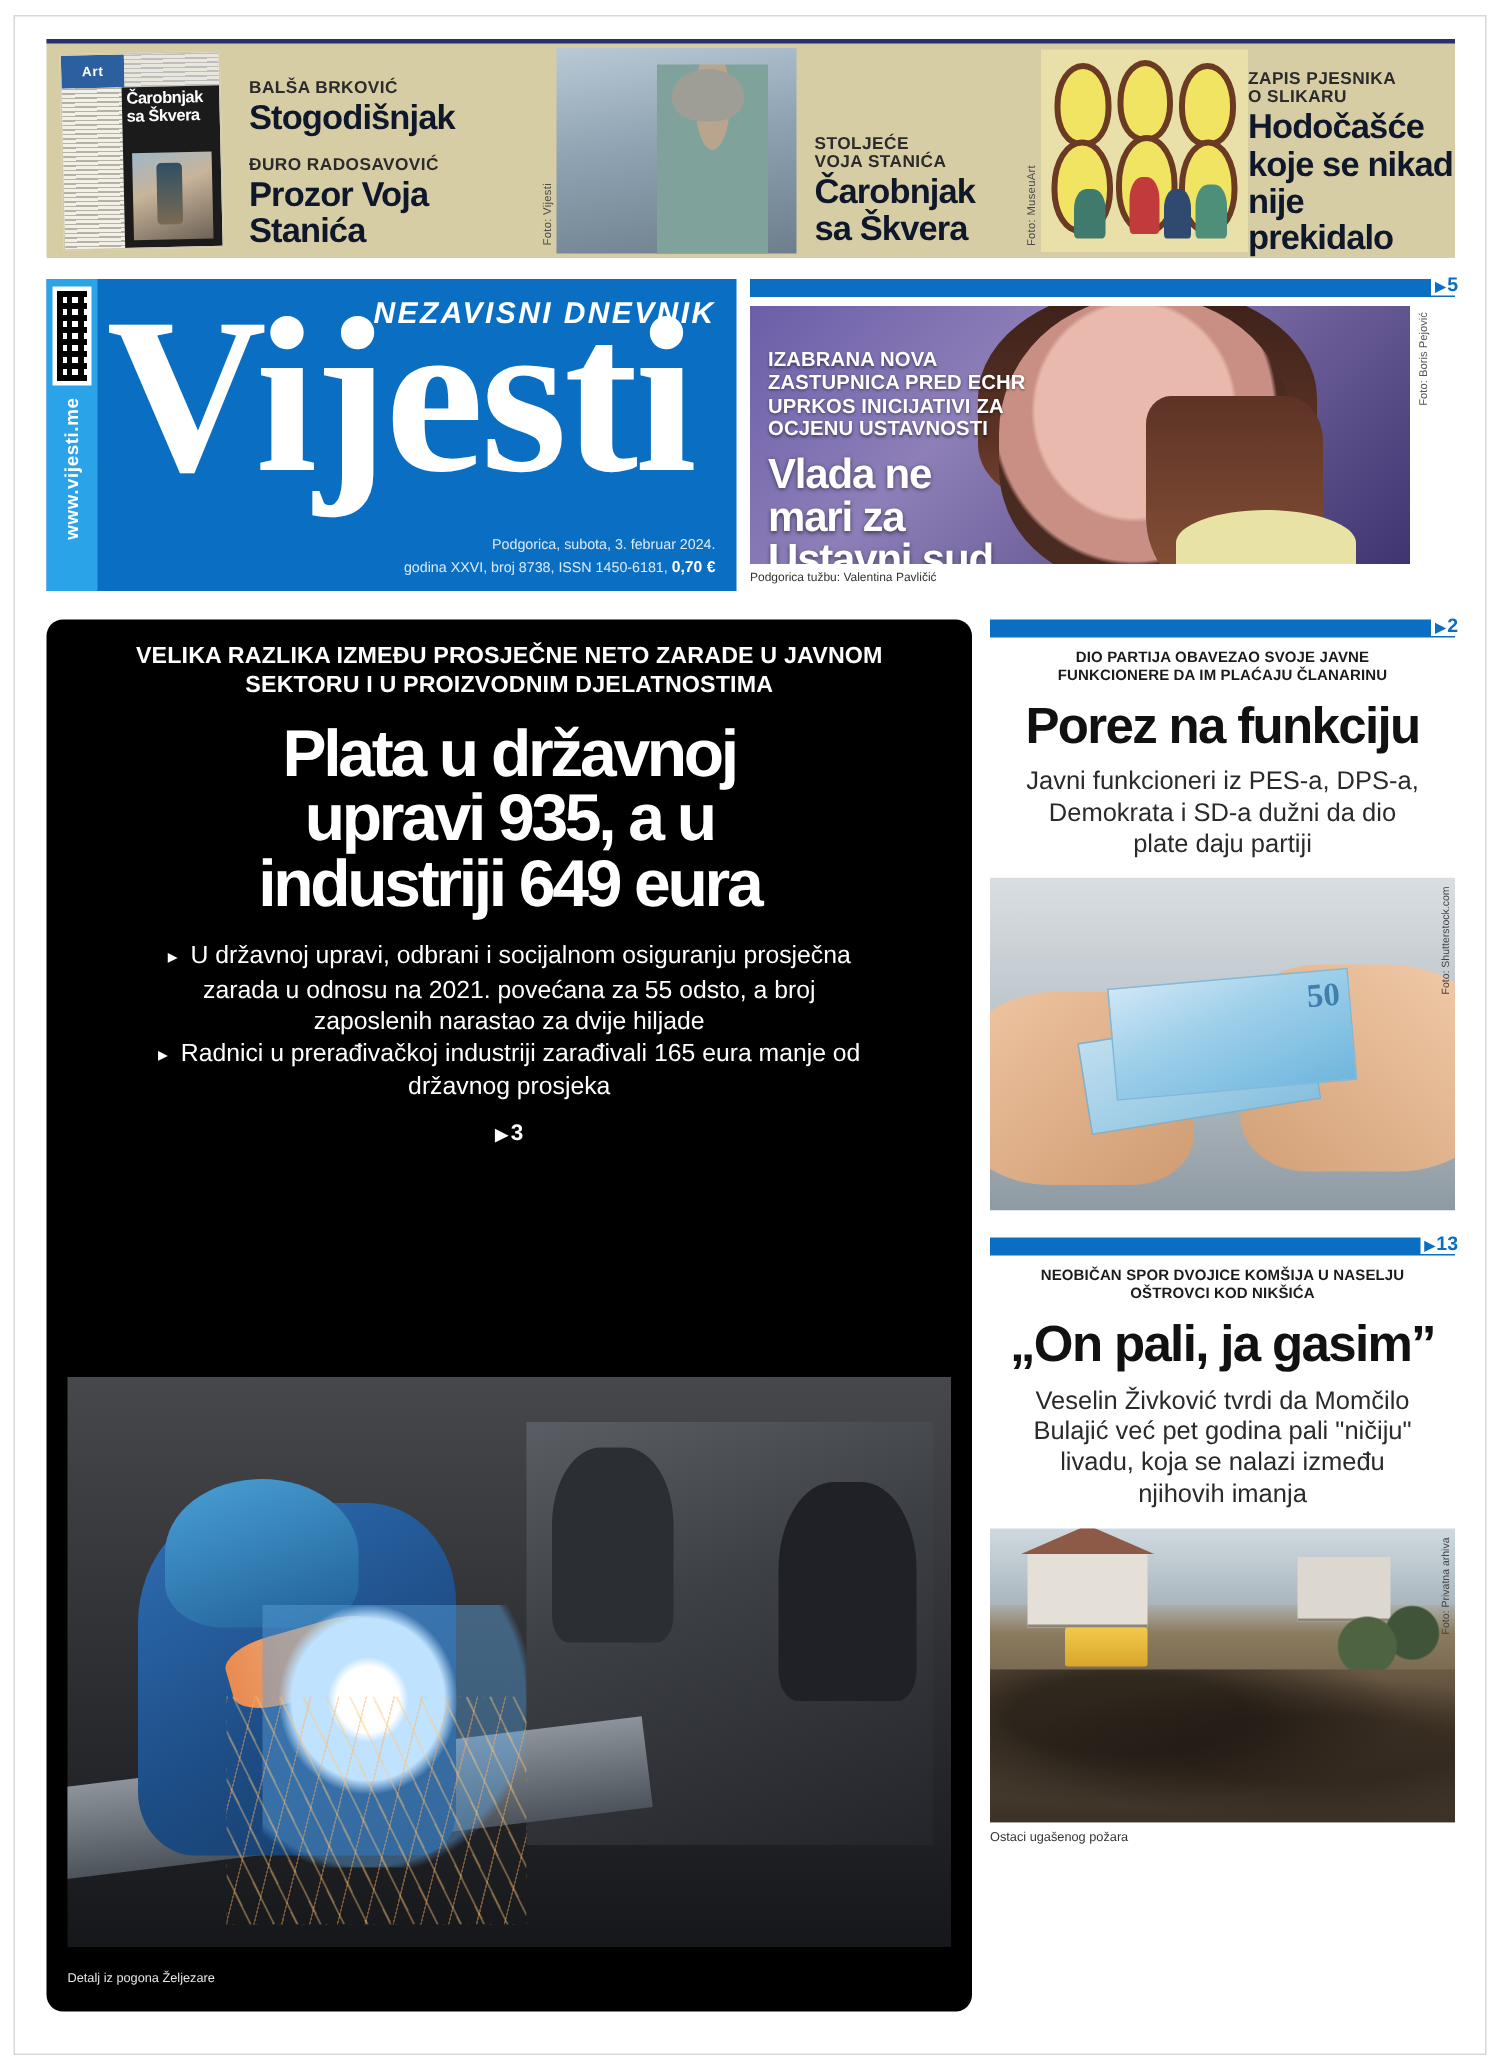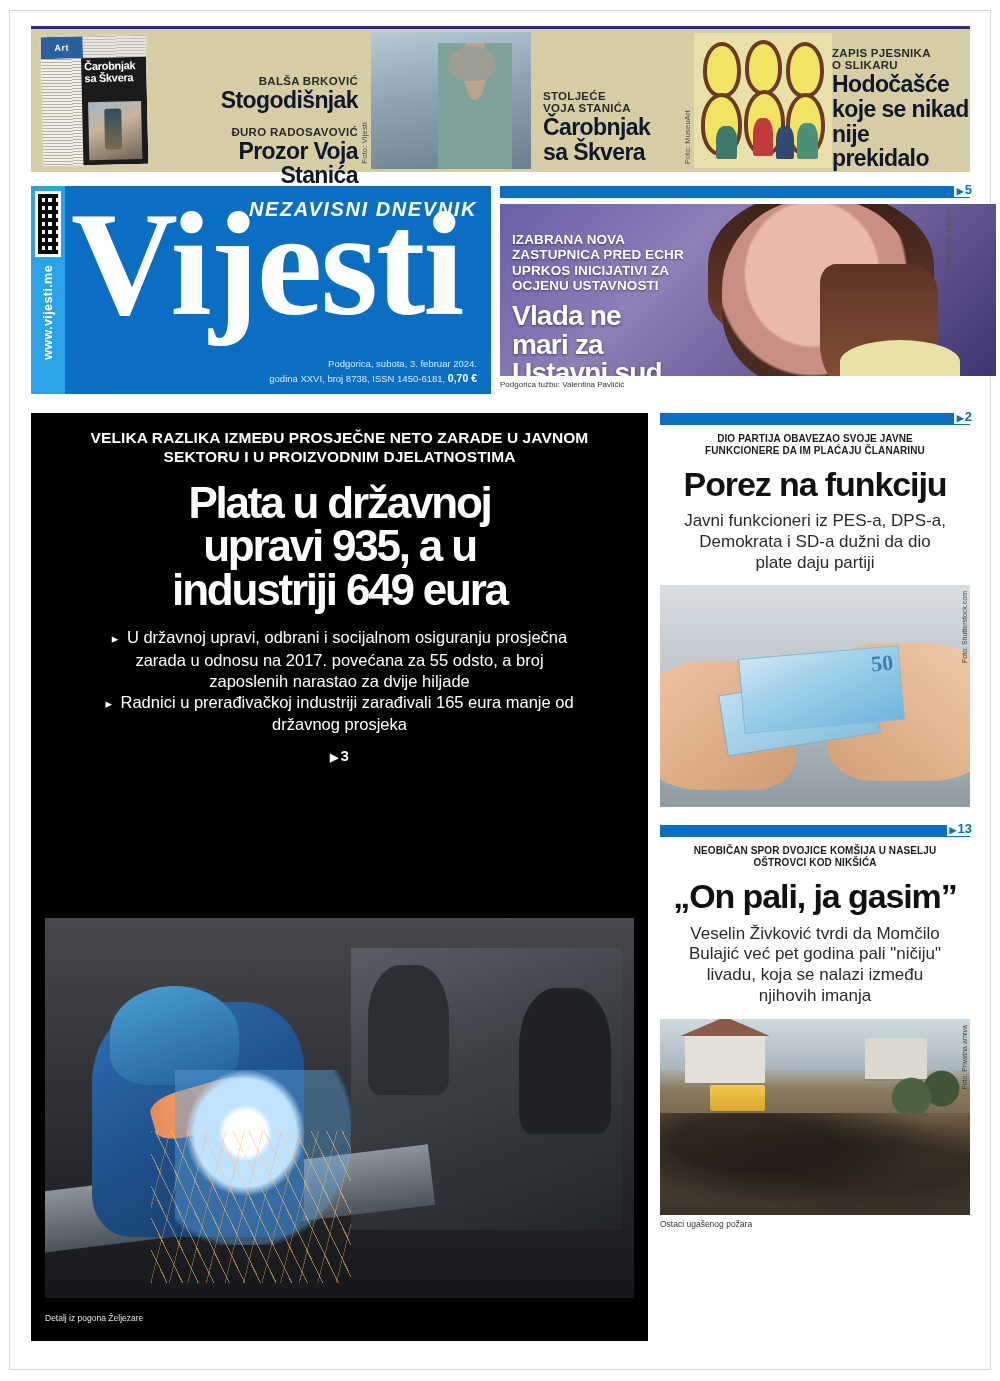--- a/index.html
+++ b/index.html
@@ -31,21 +31,21 @@
   .pt-col { width: 40px; background: repeating-linear-gradient(#b5b1a6 0 1px, #f1efe6 1px 3px); }
   .pt-book { flex:1; background: #1b1b1b; position: relative; padding: 3px; }
   .pt-book-title { color:#fff; font-size:11px; font-weight:bold; line-height:1.05; letter-spacing:-.3px; }
   .pt-book-img { position:absolute; left:6px; right:6px; bottom:5px; height:58px;
     background: linear-gradient(160deg,#9fb7c8 0%, #c8b49a 40%, #6d6257 100%); }
   .pt-book-img::after{
     content:""; position:absolute; left:30%; top:12%; width:32%; height:70%;
     background: linear-gradient(180deg,#2f4f63,#7a6a52); border-radius:3px;
   }
 
-  .promo-text-a { width: 210px; padding-left: 18px; padding-top: 46px; text-align: right; }
+  .promo-text-a { width: 210px; padding-left: 18px; padding-top: 24px; }
   .promo-kicker { font-size: 11.5px; font-weight: bold; letter-spacing: .3px; color: #2b2b2b; }
   .promo-title { font-size: 23px; font-weight: bold; color: #0f172a; letter-spacing: -.6px; line-height: 1.05; margin-top: 1px; }
   .promo-text-a .blk + .blk { margin-top: 14px; }
 
   .promo-credit {
     writing-mode: vertical-rl; transform: rotate(180deg);
     font-size: 7.5px; color: #4a4a4a; letter-spacing: .2px;
     align-self: flex-end; margin-bottom: 8px; padding: 0 2px;
   }
   .promo-photo {
@@ -117,21 +117,21 @@
   .bluebar {
     height: 12px; background:#0a6fc2; position:relative;
     display:flex; align-items:center;
   }
   .bluebar .pgnum {
     position:absolute; right:-2px; top:-4px; color:#0a6fc2; font-size:13px; font-weight:bold;
     background:#fff; padding-left:3px;
   }
   .bluebar .pgnum::before { content:"\25B6"; font-size:9px; margin-right:1px; }
   .teaser-photo {
-    position:absolute; left:0; top:18px; width:496px; height:172px; overflow:hidden;
+    position:absolute; left:0; top:18px; width:440px; height:172px; overflow:hidden;
     background: linear-gradient(135deg,#6b5ea8 0%, #8e7fb8 35%, #3f3470 100%);
   }
   .teaser-photo .face {
     position:absolute; right:78px; top:-6px; width:196px; height:190px;
     background: radial-gradient(ellipse at 46% 40%, #e9b9ae 0 44%, #c98f85 46% 62%, #4a2b22 64% 100%);
     border-radius: 48% 48% 40% 40%;
   }
   .teaser-photo .hair {
     position:absolute; right:62px; top:-14px; width:226px; height:150px;
     background: linear-gradient(180deg,#3a2019 0%, #5d3326 70%, #7a4530 100%);
@@ -159,21 +159,21 @@
     position:absolute; left:444px; top:22px; writing-mode: vertical-rl; transform: rotate(180deg);
     font-size:7.5px; color:#555;
   }
   .teaser-cap {
     position:absolute; left:0; top:194px; font-size:8px; color:#333;
   }
 
   
   .lead {
     position:absolute; left:31px; top:413px; width:617px; height:928px;
-    background:#000; color:#fff; overflow:hidden;
+    background:#000; color:#fff; overflow:hidden;border-radius:11px;
   }
   .lead-kicker {
     margin: 16px 30px 0; text-align:center; font-size: 15.5px; font-weight:bold;
     line-height:1.22; letter-spacing:.1px;
   }
   .lead-title {
     margin: 14px 8px 0; text-align:center; font-weight:bold;
     font-size: 44px; line-height: .99; letter-spacing:-2.2px;
   }
   .lead-bullets { margin: 16px 20px 0; text-align:center; font-size: 16.5px; line-height:1.28; }
@@ -438,21 +438,21 @@
     </div>
     <div class="lead-title">
       <div>Plata u državnoj</div>
       <div>upravi 935, a u</div>
       <div>industriji 649 eura</div>
     </div>
     <div class="lead-bullets">
       <div class="b">
         <span>U državnoj upravi, odbrani i socijalnom osiguranju prosječna</span>
       </div>
-      <div>zarada u odnosu na 2017. povećana za 55 odsto, a broj</div>
+      <div>zarada u odnosu na 2021. povećana za 55 odsto, a broj</div>
       <div>zaposlenih narastao za dvije hiljade</div>
       <div class="b">
         <span>Radnici u prerađivačkoj industriji zarađivali 165 eura manje od</span>
       </div>
       <div>državnog prosjeka</div>
     </div>
     <div class="lead-page">3</div>
 
     <div class="lead-photo">
       <div class="lp-crowd"></div>

